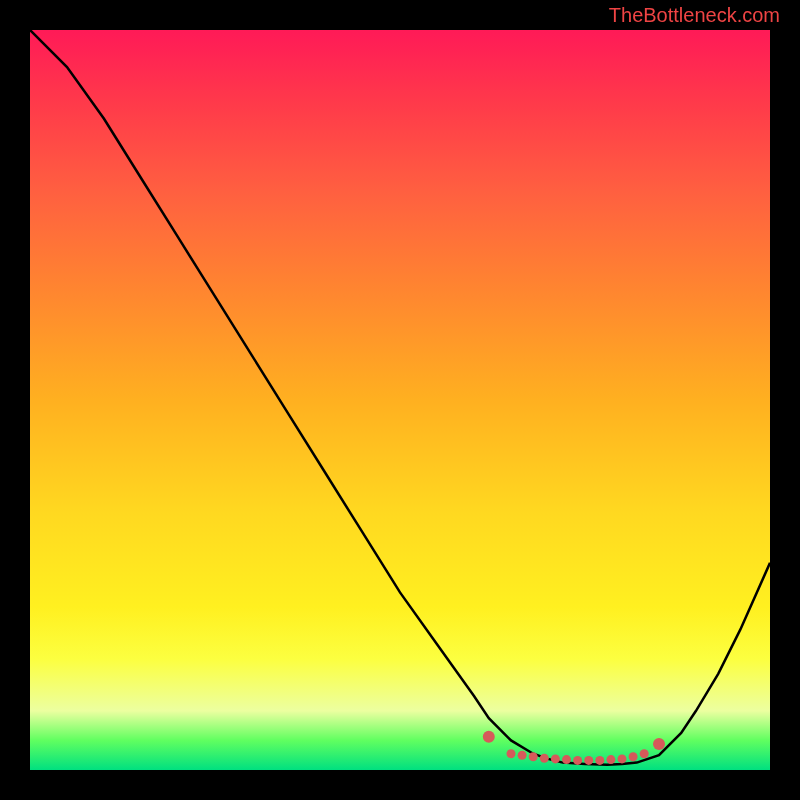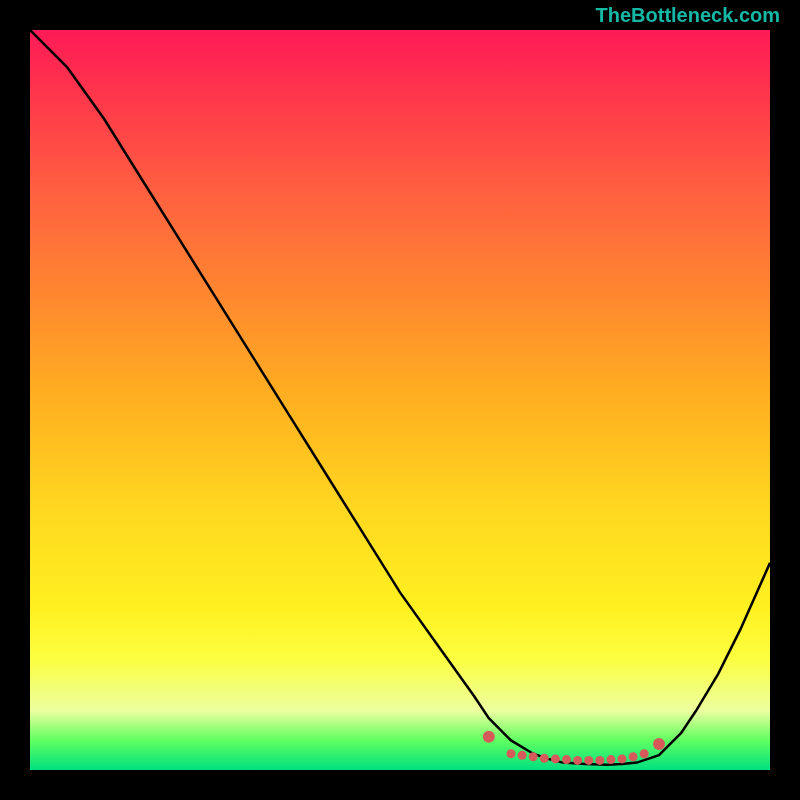--- a/index.html
+++ b/index.html
@@ -8,23 +8,23 @@
     height: 800px;
     background: #000;
     position: relative;
     font-family: Arial, sans-serif;
     overflow: hidden;
   }
   .watermark {
     position: absolute;
     top: 4px;
     right: 20px;
-    color: #14b8a6;
+    color: #ef4444;
     font-size: 20px;
-    font-weight: bold;
+    font-weight: normal;
     z-index: 10;
   }
   .plot-area {
     position: absolute;
     left: 30px;
     top: 30px;
     width: 740px;
     height: 740px;
     background: linear-gradient(to bottom,
       #ff1a57 0%,

